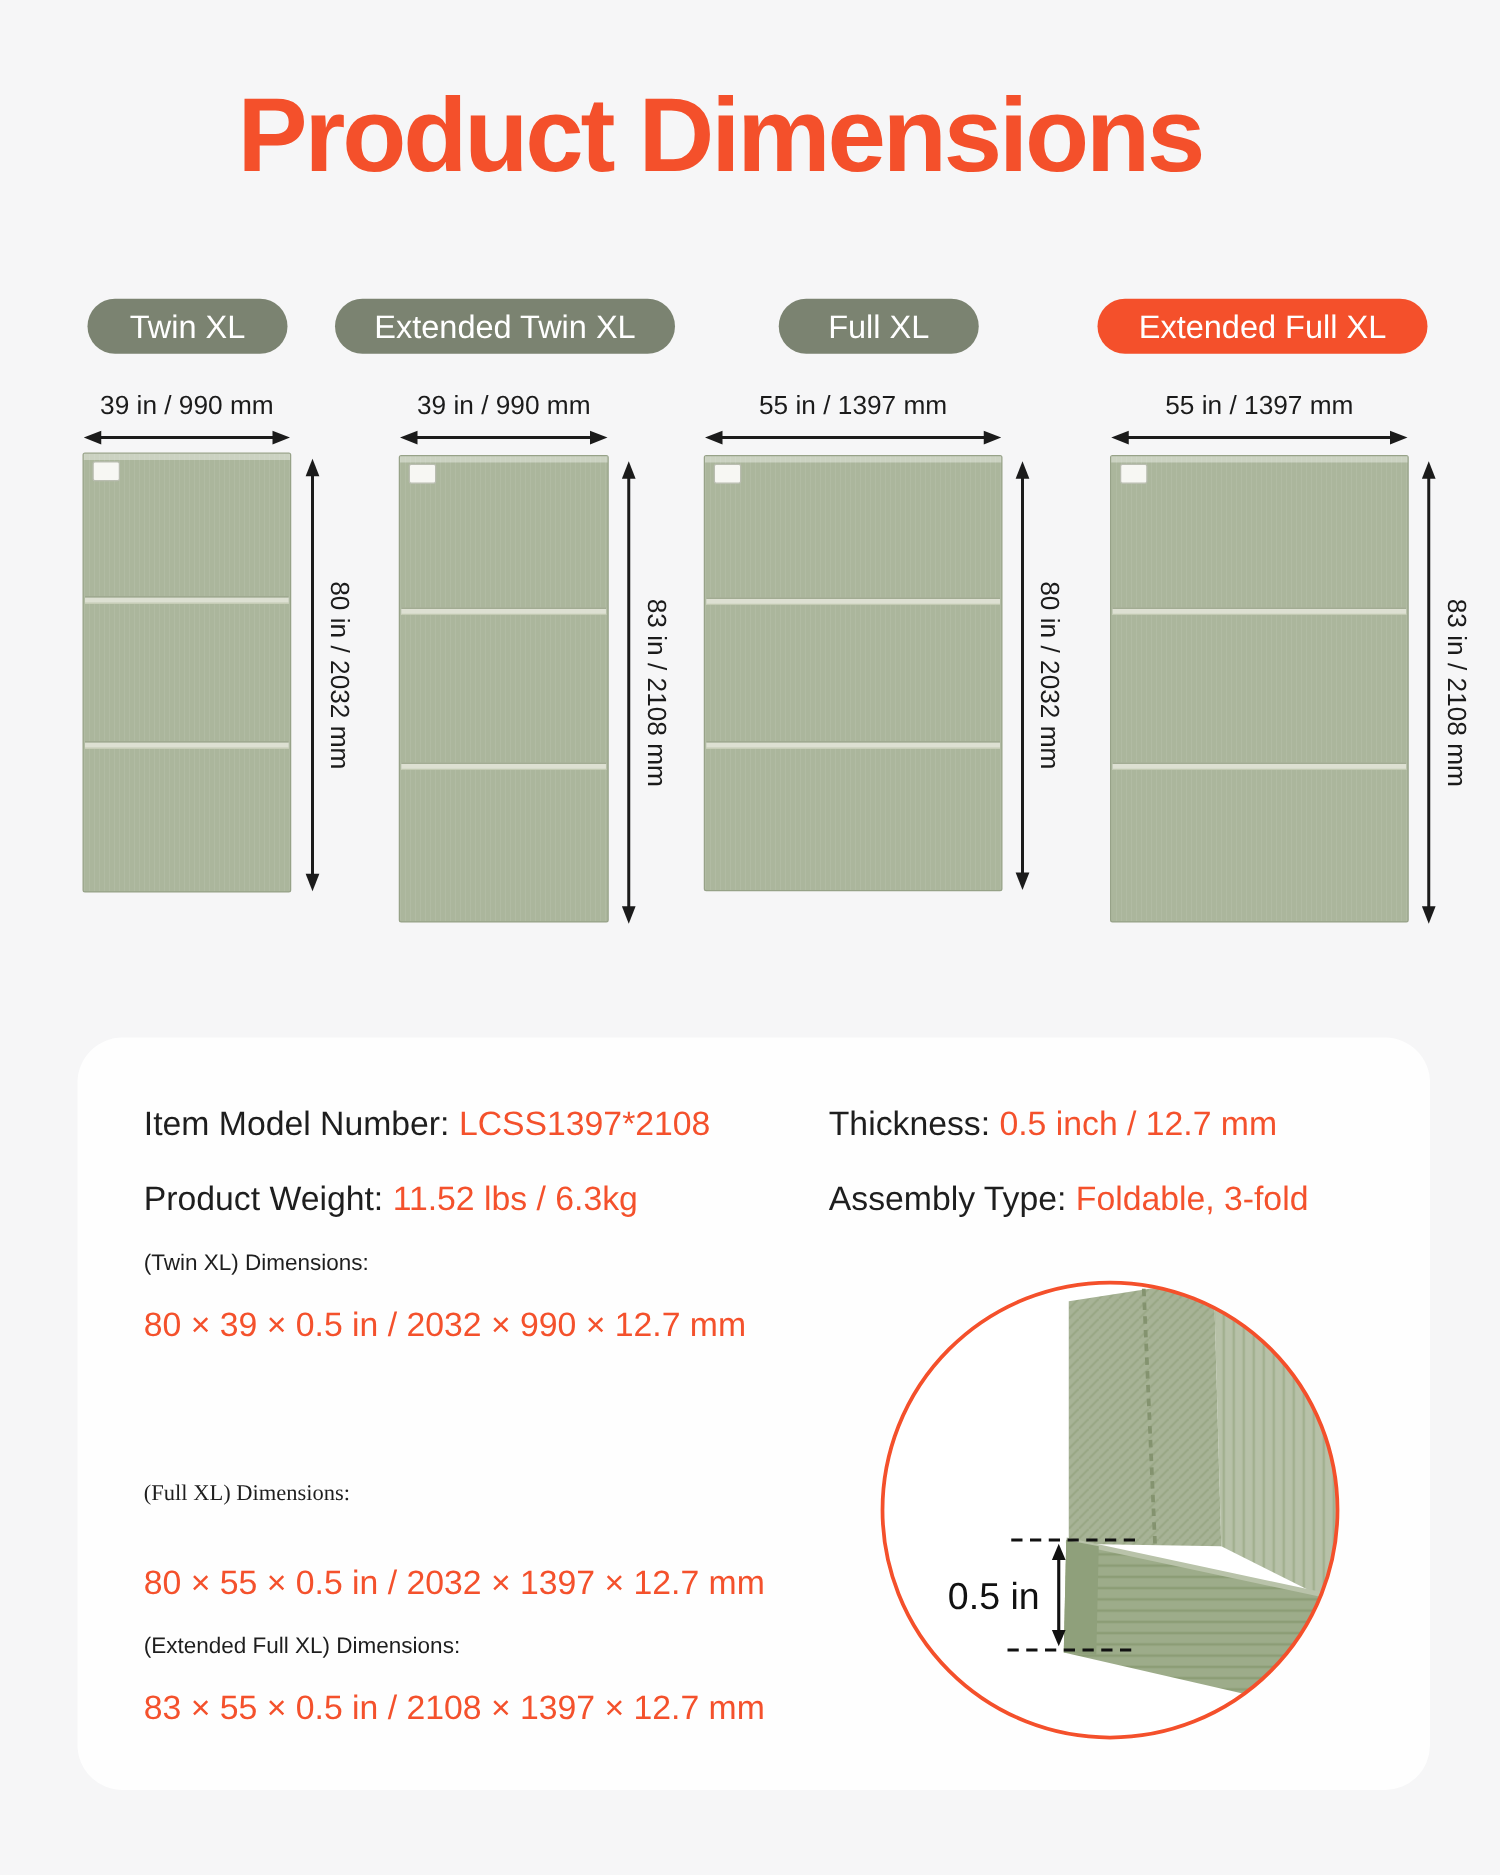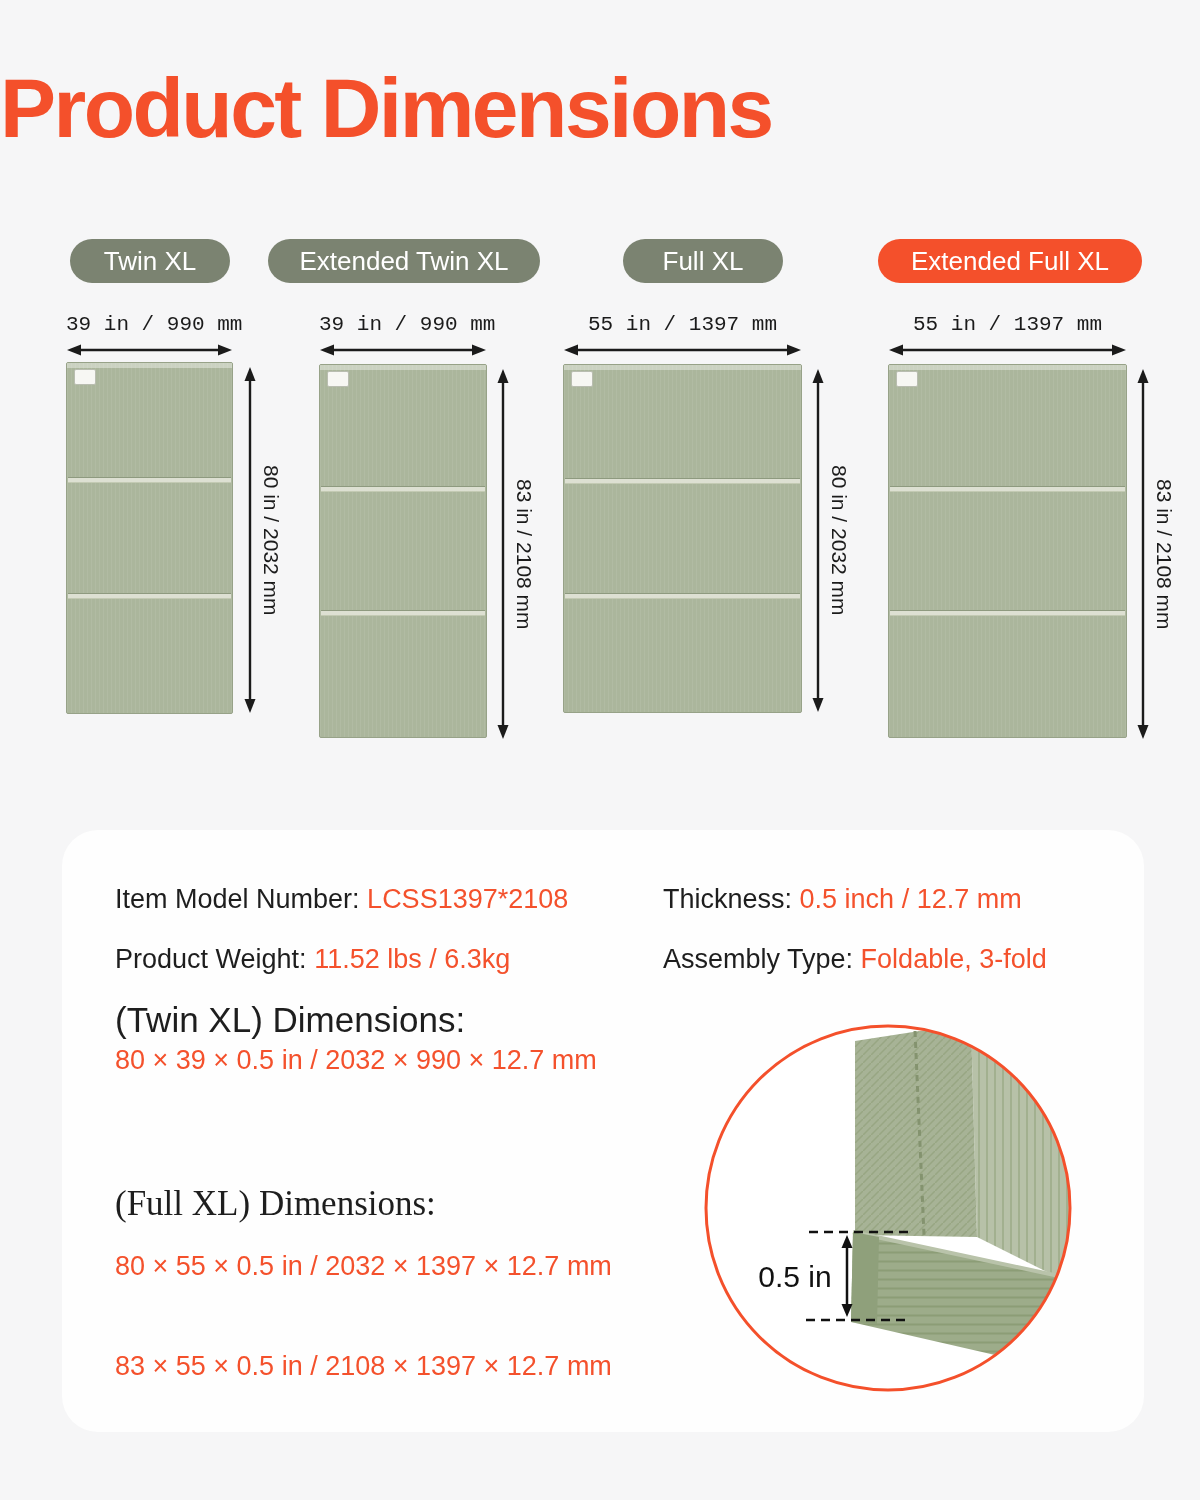--- a/index.html
+++ b/index.html
@@ -1,51 +1,51 @@
 <!DOCTYPE html>
 <html><head>
 <meta charset="utf-8">
 <style>
   html,body{margin:0;padding:0;}
   body{font-family:"Liberation Sans", sans-serif; background:#e9e9ea;}
   .canvas{position:relative; width:1200px; height:1500px; background:#f6f6f7; overflow:hidden; margin:0 auto;}
   .abs{position:absolute;}
 
   
-  .title{left:0; top:60px; width:1152px; text-align:left;
+  .title{left:0; top:60px; width:1152px; text-align:center;
          font-size:84px; font-weight:700; letter-spacing:-2.5px; color:#F4502B; line-height:96px;}
 
   
   .badge{top:239px; height:44px; line-height:44px; border-radius:22px; text-align:center;
          color:#ffffff; font-size:26px; font-weight:400; background:#7B8371;}
   .badge.highlight{background:#F4502B;}
 
   
-  .wlabel{top:313px; text-align:center; font-size:21px; color:#1b1b1b; white-space:nowrap;font-family:Liberation Mono, monospace;}
+  .wlabel{top:313px; text-align:center; font-size:21px; color:#1b1b1b; white-space:nowrap;}
 
   
   .mat{background:#abb69c; border:1px solid #97a288; border-radius:2px; box-sizing:border-box;
        background-image:repeating-linear-gradient(90deg, rgba(255,255,255,.07) 0 1px, rgba(0,0,0,0) 1px 4px);}
   .mat-top{position:absolute; left:0; right:0; top:0; height:5px; background:rgba(255,255,255,.38);}
   .mat-sep{position:absolute; left:1px; right:1px; height:4px; background:#dde0d2;
            border-top:1px solid #8e9a7f; border-bottom:1px solid #c3cab3;}
   .sep1{top:calc(33.333% - 3px);} .sep2{top:calc(66.667% - 3px);}
   .mat-tag{position:absolute; left:7px; top:6px; width:20px; height:14px; background:#f7f7f3;
            border:1px solid #b9bdb0; border-radius:2px;}
 
   
   .vlabel{writing-mode:vertical-rl; text-align:center; font-size:21px; color:#1b1b1b;
           width:26px; white-space:nowrap; display:flex; align-items:center; justify-content:center;}
 
   
   .card{left:62px; top:830px; width:1082px; height:602px; background:#fefefe; border-radius:36px;}
 
   .spec-line{font-size:27px; color:#1e1e1e; white-space:nowrap;}
   .spec-line .val{color:#F4512C; font-weight:500;}
-  .dim-label{font-size:35px; color:#1e1e1e; white-space:nowrap;text-align:right;}
+  .dim-label{font-size:18px; color:#1e1e1e; white-space:nowrap;text-align:right;}
   .dim-value{font-size:27px; color:#F4512C; font-weight:500; white-space:nowrap;}
 
   
   .detail-circle{left:703px; top:1023px; width:370px; height:370px;}
   svg{display:block;}
 </style>
 </head>
 <body>
 
 <div class="canvas">
@@ -151,20 +151,21 @@
     <span class="val">Foldable, 3-fold</span>
   </div>
 
   <div class="abs dim-label" style="left:115px;top:1000px;">(Twin XL) Dimensions:</div>
   <div class="abs dim-value" style="left:115px;top:1045px;">80 × 39 × 0.5 in / 2032 × 990 × 12.7 mm</div>
 
 
   <div class="abs dim-label" style="left:115px;top:1184px;font-family:Liberation Serif, serif;">(Full XL) Dimensions:</div>
   <div class="abs dim-value" style="left:115px;top:1251px;">80 × 55 × 0.5 in / 2032 × 1397 × 12.7 mm</div>
 
+  <div class="abs dim-label" style="left:115px;top:1306px;">(Extended Full XL) Dimensions:</div>
   <div class="abs dim-value" style="left:115px;top:1351px;">83 × 55 × 0.5 in / 2108 × 1397 × 12.7 mm</div>
 
   <svg class="abs detail-circle" viewBox="0 0 370 370">
     <defs>
       <clipPath id="circleClip">
           <circle cx="185" cy="185" r="182"></circle>
         </clipPath>
       <pattern id="pv" width="8" height="8" patternUnits="userSpaceOnUse">
         <rect width="8" height="8" fill="#b7c1a8"></rect>
         <path d="M4,0 V8" stroke="#a2b08f" stroke-width="2"></path>

